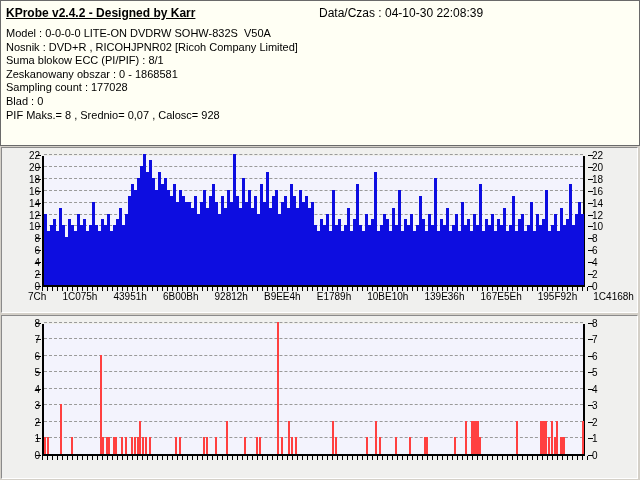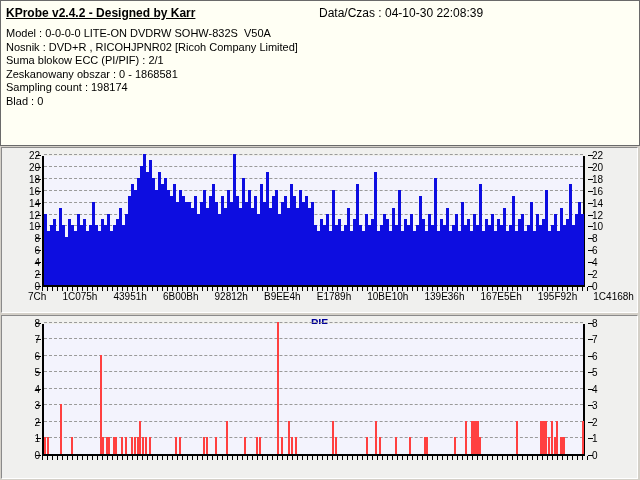--- a/index.html
+++ b/index.html
@@ -52,24 +52,25 @@
 <body>
 
 <div id="window">
 
   <div id="info-panel">
     <div id="hdr-title">KProbe v2.4.2 - Designed by Karr</div>
     <div id="hdr-datetime">Data/Czas : 04-10-30 22:08:39</div>
     <div id="info-lines">
         <div class="info-line">Model : 0-0-0-0 LITE-ON DVDRW SOHW-832S  V50A</div>
         <div class="info-line">Nosnik : DVD+R , RICOHJPNR02 [Ricoh Company Limited]</div>
-        <div class="info-line">Suma blokow ECC (PI/PIF) : 2/1</div>
+        <div class="info-line">Suma blokow ECC (PI/PIF) : 8/1</div>
         <div class="info-line">Zeskanowany obszar : 0 - 1868581</div>
-        <div class="info-line">Sampling count : 198174</div>
+        <div class="info-line">Sampling count : 177028</div>
         <div class="info-line">Blad : 0</div>
+        <div class="info-line">PIF Maks.= 8 , Srednio= 0,07 , Calosc= 928</div>
       </div>
   </div>
 
   <div id="pi-panel" class="chart-panel">
     <div class="ylabs-left" style="height: 131px;">
         <div class="ylab" style="bottom: -5px;">0</div>
         <div class="ylab" style="bottom: 7px;">2</div>
         <div class="ylab" style="bottom: 19px;">4</div>
         <div class="ylab" style="bottom: 31px;">6</div>
         <div class="ylab" style="bottom: 43px;">8</div>
@@ -325,21 +326,20 @@
       <div class="tick" style="left: 586px; top: 43px;"></div>
       <div class="tick" style="left: 34px; top: 31px;"></div>
       <div class="tick" style="left: 586px; top: 31px;"></div>
       <div class="tick" style="left: 34px; top: 19px;"></div>
       <div class="tick" style="left: 586px; top: 19px;"></div>
       <div class="tick" style="left: 34px; top: 7px;"></div>
       <div class="tick" style="left: 586px; top: 7px;"></div>
     </div>
 
   <div id="pif-panel" class="chart-panel">
-    <div class="chart-title">PIF</div>
     <div class="ylabs-left" style="height: 132px;">
         <div class="ylab" style="bottom: -5px;">0</div>
         <div class="ylab" style="bottom: 12px;">1</div>
         <div class="ylab" style="bottom: 28px;">2</div>
         <div class="ylab" style="bottom: 45px;">3</div>
         <div class="ylab" style="bottom: 61px;">4</div>
         <div class="ylab" style="bottom: 78px;">5</div>
         <div class="ylab" style="bottom: 94px;">6</div>
         <div class="ylab" style="bottom: 111px;">7</div>
         <div class="ylab" style="bottom: 127px;">8</div>

